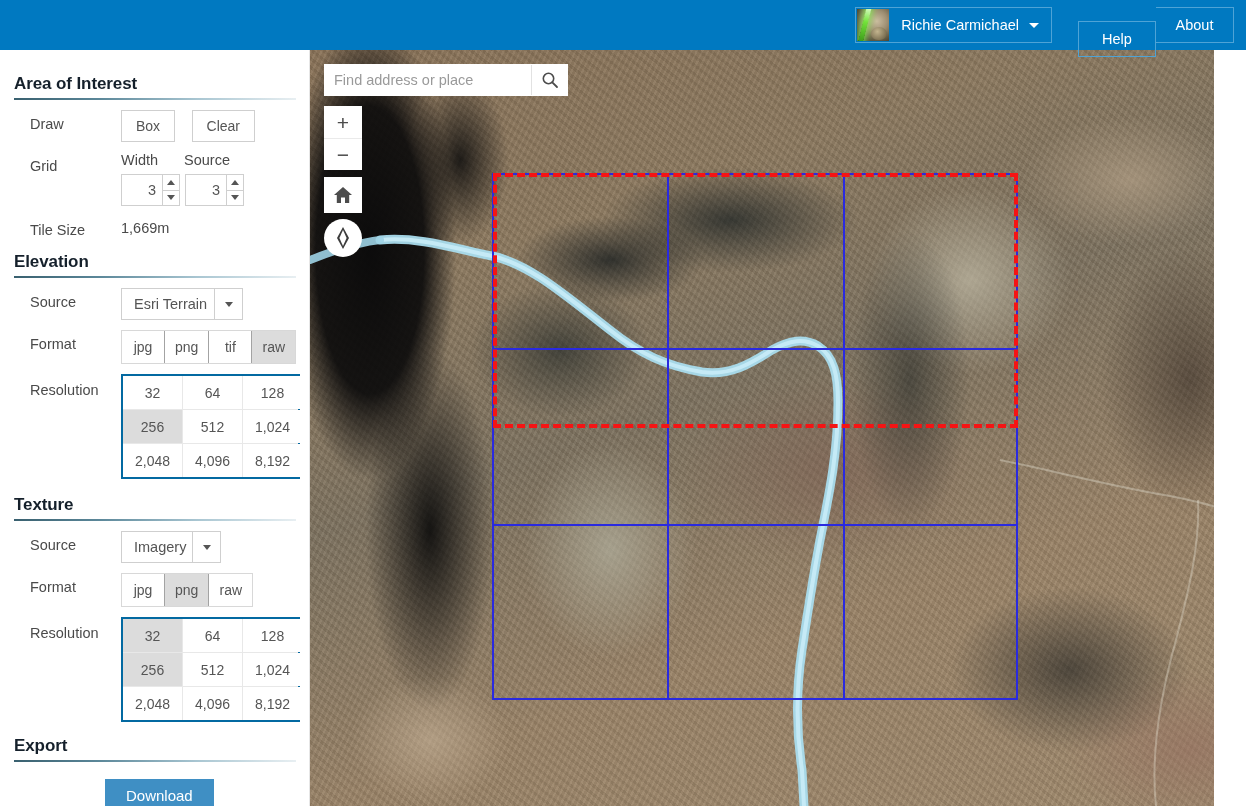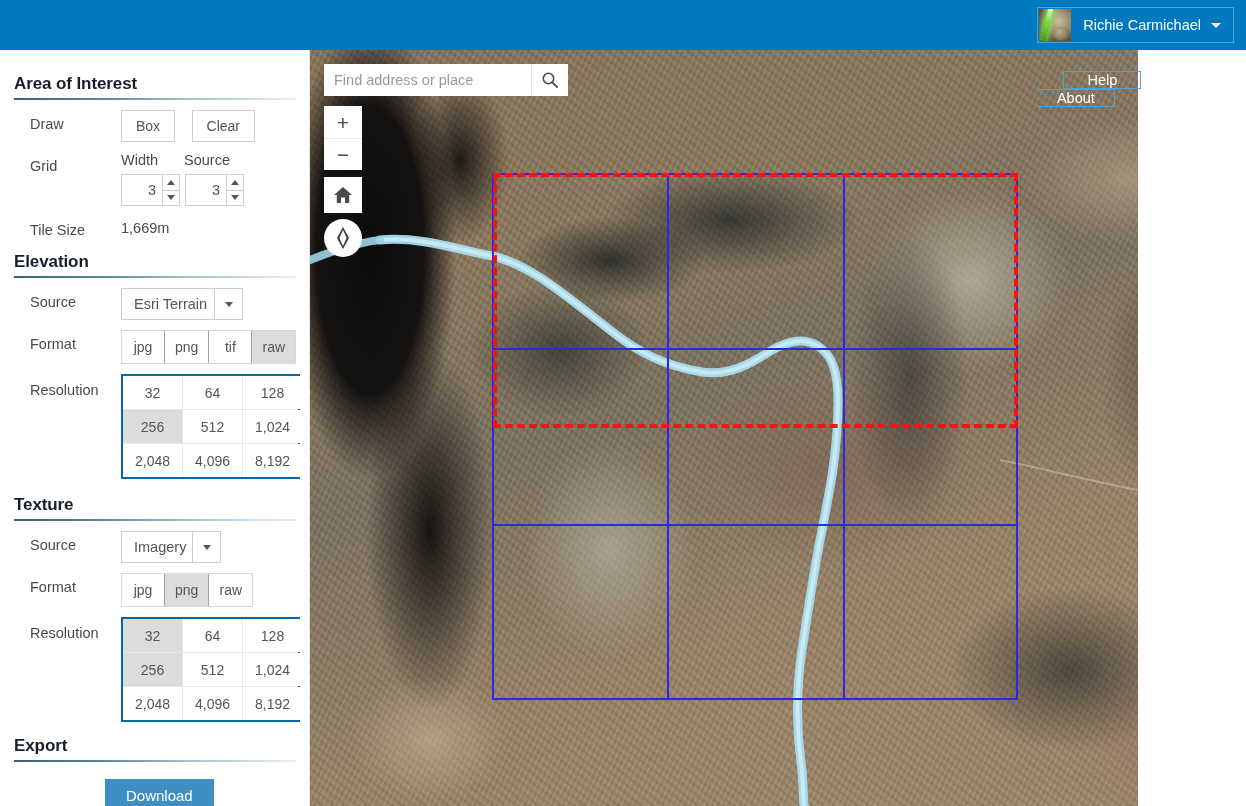--- a/index.html
+++ b/index.html
@@ -26,24 +26,23 @@
     color: #ffffff;
     font-size: 27px;
     font-weight: 400;
     letter-spacing: 0.1px;
     margin-left: 14px;
     line-height: 50px;
     white-space: nowrap;
   }
   .header-right {
     margin-left: auto;
-    display: flex; align-items: flex-start;
+    display: flex; align-items: center;
     height: 36px;
     margin-right: 12px;
-    flex-direction: column;
   }
   .user-box {
     display: flex; align-items: center;
     height: 36px;
     border: 1px solid #4ea3d6;
     background: transparent;
     cursor: pointer;
   }
   .avatar {
     width: 32px; height: 32px;
@@ -286,21 +285,21 @@
     padding: 0 21px;
     margin-left: 91px;
     cursor: pointer;
     font-family: inherit;
   }
 
   
   .map {
     position: absolute;
     top: 50px; left: 310px;
-    width: 828px; height: 756px;
+    width: 904px; height: 756px;
     overflow: hidden;
     background: #6b5a46;
   }
   .map-img {
     position: absolute;
     inset: 0;
     background-color: #7d6a52;
     background-image:
       
       radial-gradient(ellipse 120px 320px at 60px 200px, rgba(8,8,9,0.97) 0%, rgba(8,8,9,0.9) 45%, rgba(8,8,9,0) 72%),

